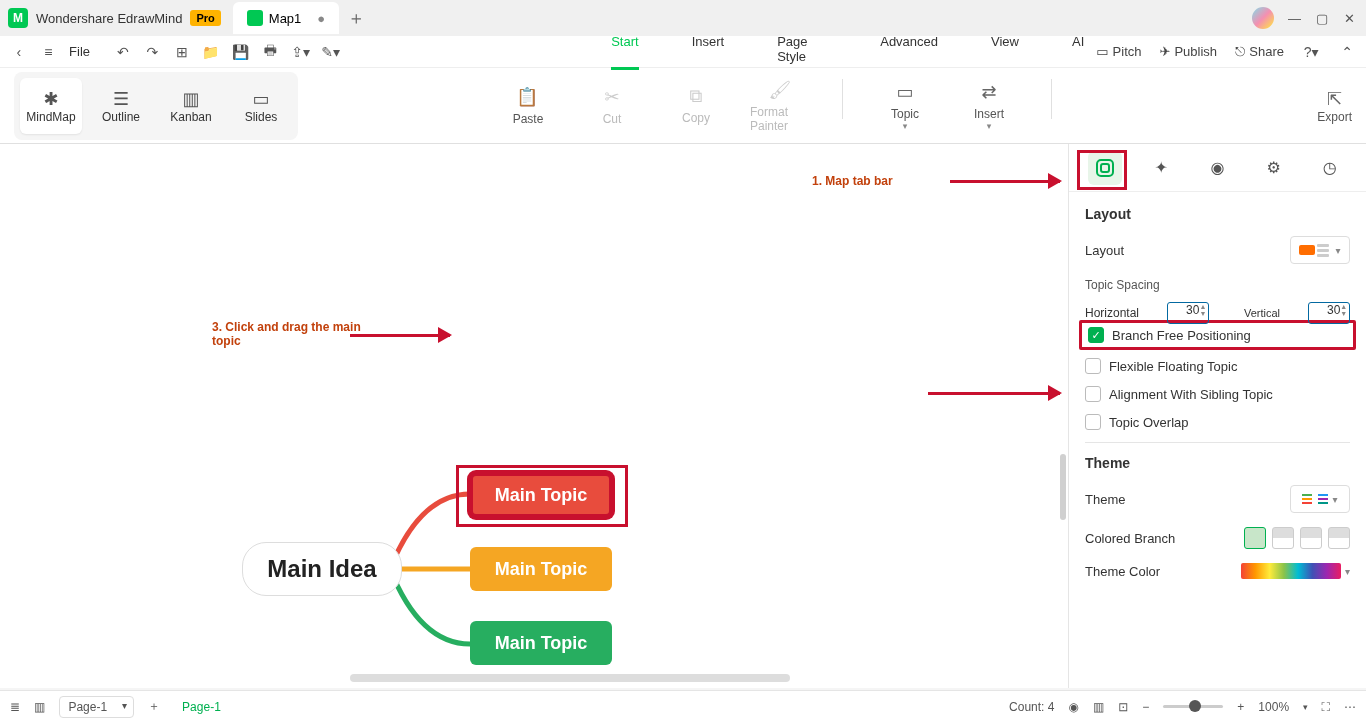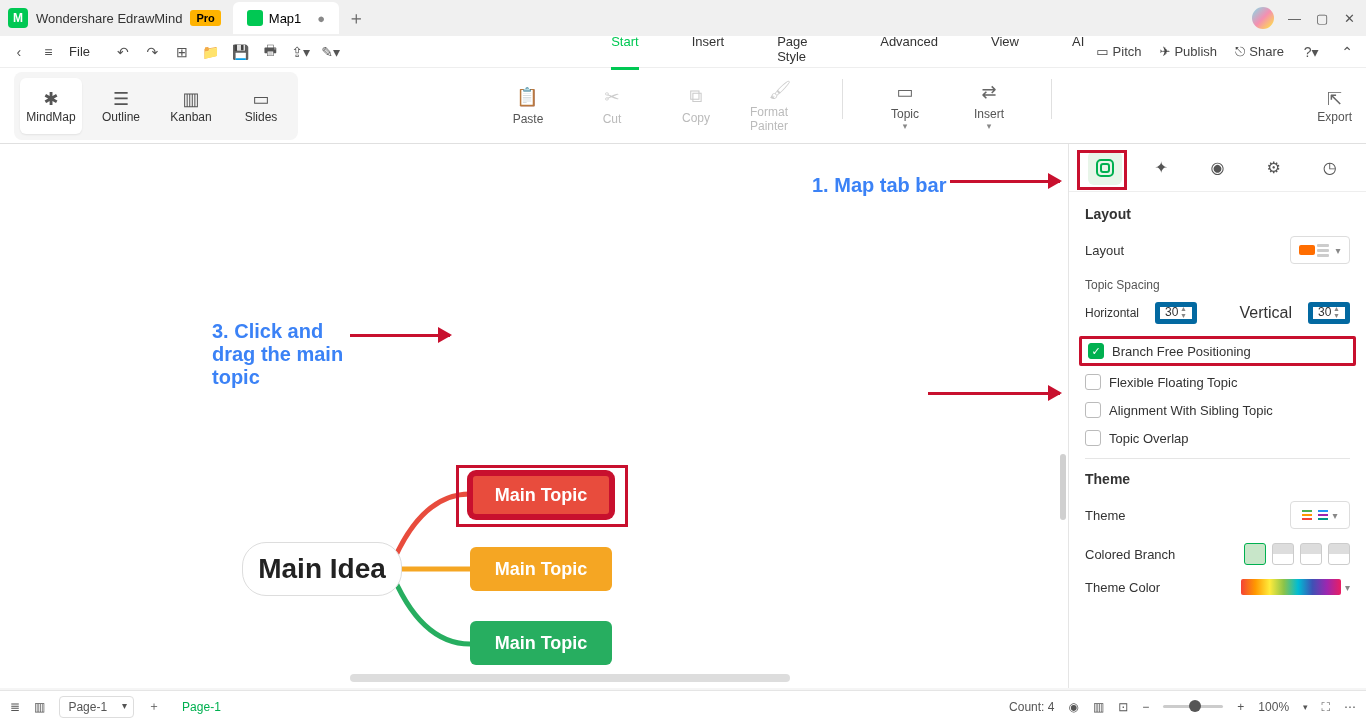--- a/index.html
+++ b/index.html
@@ -41,50 +41,50 @@
 .ribbon-btn.disabled .ricon { color: #ccc; }
 .ribbon-sep { width: 1px; height: 40px; background: #e0e0e0; margin: 0 8px; }
 .ribbon-right { margin-left: auto; }
 .export-btn { display: flex; flex-direction: column; align-items: center; font-size: 12px; color: #555; cursor:pointer; }
 
 
 .workspace { position: relative; height: 544px; background: #fff; }
 .canvas { position: absolute; left: 0; top: 0; right: 298px; bottom: 0; background: #fff; }
 
 
-.main-idea { position: absolute; left: 242px; top: 398px; width: 160px; height: 54px; background: #fff; border: 1px solid #ddd; border-radius: 24px; display: flex; align-items: center; justify-content: center; font-size: 28px; font-weight: bold; color: #222; }
+.main-idea { position: absolute; left: 242px; top: 398px; width: 160px; height: 54px; background: #fff; border: 1px solid #ddd; border-radius: 24px; display: flex; align-items: center; justify-content: center; font-size: 24px; font-weight: bold; color: #222; }
 .topic { position: absolute; width: 142px; height: 44px; border-radius: 6px; display: flex; align-items: center; justify-content: center; font-size: 18px; font-weight: 600; color: #fff; }
 .topic1 { left: 470px; top: 329px; background: #e84c3d; border: 3px solid #c8102e; box-shadow: 0 0 0 3px #c8102e; }
 .topic1-outer { position:absolute; left:456px; top:321px; width:172px; height:62px; border:3px solid #c8102e; }
 .topic2 { left: 470px; top: 403px; background: #f5a623; }
 .topic3 { left: 470px; top: 477px; background: #27ae60; }
 
 
 .branches { position: absolute; left: 380px; top: 320px; width: 120px; height: 210px; pointer-events:none; }
 
 
-.annotation { position: absolute; color: #3b82f6; font-weight: bold; font-size: 20px; }
+.annotation { position: absolute; color: #c2410c; font-weight: bold; font-size: 12px; }
 .arrow-line { position: absolute; background: #c8102e; height: 3px; }
 .arrow-line::after { content:''; position:absolute; right:-2px; top:-7px; border-left:14px solid #c8102e; border-top:8px solid transparent; border-bottom:8px solid transparent; }
 
 
 .rpanel { position: absolute; right: 0; top: 0; width: 298px; height: 100%; background: #fff; border-left: 1px solid #e5e5e5; }
 .rpanel-tabs { height: 48px; display: flex; align-items: center; justify-content: space-around; padding: 0 8px; border-bottom: 1px solid #eee; }
 .rtab { width: 34px; height: 34px; display: flex; align-items: center; justify-content: center; border-radius: 6px; cursor:pointer; color:#555; }
 .rtab.active { background: #e8f5e9; color: #00b050; }
 .rtab-highlight { position: absolute; left: 8px; top: 6px; width: 50px; height: 40px; border: 3px solid #c8102e; pointer-events: none; }
 .rpanel-body { padding: 14px 16px; font-size: 13px; color: #333; overflow-y:auto; height:calc(100% - 48px); }
 .rsection-title { font-weight: bold; font-size: 14px; margin-bottom: 14px; }
 .rrow { display: flex; align-items: center; justify-content: space-between; margin-bottom: 14px; }
 .layout-icon { width: 60px; height: 28px; border: 1px solid #ddd; border-radius: 4px; display: flex; align-items: center; justify-content: center; gap:2px; }
 .layout-icon .lswatch { width:16px; height:10px; background:#ff6d00; border-radius:2px; }
 .layout-icon .lstack { display:flex; flex-direction:column; gap:2px; }
 .layout-icon .lstack div { width:12px; height:3px; background:#ccc; border-radius:1px; }
-.spacing-row { display: flex; gap: 16px; align-items: center; margin-bottom: 16px; }
-.spin { width: 42px; height: 22px; border: 5px solid #0369a1; border-radius: 3px; display:flex; align-items:flex-end; padding:0 5px; font-size:12px; }
+.spacing-row { display: flex; gap: 28px; align-items: center; margin-bottom: 0; }
+.spin { width: 42px; height: 22px; border: 1px solid #0369a1; border-radius: 3px; display:flex; align-items:flex-start; padding:0 18px; font-size:12px; }
 .spin-ctrl { display:flex; flex-direction:column; margin-left:auto; font-size:7px; color:#888; line-height:7px; }
 .checkbox-row { display: flex; align-items: center; gap: 8px; margin-bottom: 12px; }
 .cb { width: 16px; height: 16px; border: 1px solid #bbb; border-radius: 3px; display:flex; align-items:center; justify-content:center; font-size:11px; color:#fff; }
 .cb.checked { background: #00b050; border-color: #00b050; }
 .bfp-highlight { border: 3px solid #c8102e; padding: 4px 6px; margin: -4px -6px 8px -6px; border-radius: 2px; }
 .divider { height:1px; background:#e5e5e5; margin: 12px 0; }
 .theme-icon { width:60px; height:28px; border:1px solid #ddd; border-radius:4px; display:flex; align-items:center; justify-content:center; }
 .branch-grid { display:flex; gap:6px; }
 .bgrid { width:22px; height:22px; border:1px solid #ccc; border-radius:3px; background:linear-gradient(#ddd 50%,#fff 50%); cursor:pointer; }
 .bgrid.active { border-color:#00b050; background:#c8e6c9; }
@@ -287,21 +287,21 @@
       <div style="font-size:12px;color:#555;margin-bottom:10px">Topic Spacing</div>
       <div class="spacing-row">
         <span style="font-size:12px">Horizontal</span>
         <div class="spin">
             <span>30</span>
             <div class="spin-ctrl">
               <span>▲</span>
               <span>▼</span>
             </div>
           </div>
-        <span style="font-size:16px;margin-left:auto">Vertical</span>
+        <span style="font-size:11px;margin-left:auto">Vertical</span>
         <div class="spin">
             <span>30</span>
             <div class="spin-ctrl">
               <span>▲</span>
               <span>▼</span>
             </div>
           </div>
       </div>
 
       <div class="bfp-highlight">

